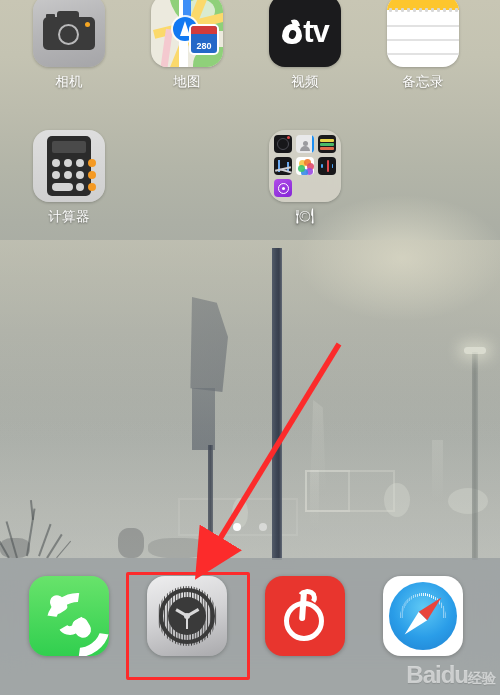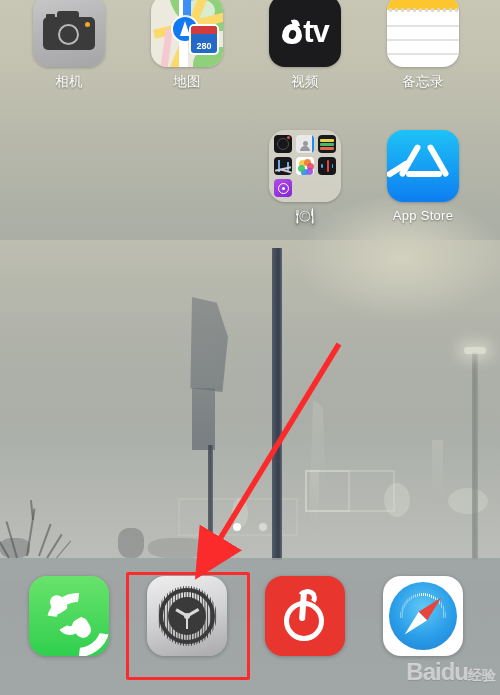--- a/index.html
+++ b/index.html
@@ -279,21 +279,21 @@
      border-top:6px solid transparent;border-bottom:6px solid transparent;border-right:26px solid #fff;
      transform:translate(-100%,-50%) rotate(-45deg);transform-origin:right center;}
 
   
   #annot{position:absolute;inset:0;pointer-events:none;}
   #highlight-box{position:absolute;left:126px;top:572px;width:124px;height:108px;
      border:3px solid #fc2b2b;border-radius:2px;}
 
   
   #watermark{position:absolute;right:4px;bottom:4px;text-align:left;}
-  #wm-logo{font-size:24px;font-weight:bold;color:rgba(255,255,255,.55);letter-spacing:-1px;line-height:32px;
+  #wm-logo{font-size:24px;font-weight:bold;color:rgba(255,255,255,.55);letter-spacing:-1px;line-height:26px;
      text-shadow:0 1px 1px rgba(0,0,0,.12);}
   #wm-logo .cn{font-size:14px;letter-spacing:0;}
   #wm-url{font-size:12px;color:rgba(255,255,255,.9);line-height:15px;margin-top:1px;}
 </style>
 </head>
 <body>
 
 <div id="wallpaper">
   <div class="haze h1"></div>
   <div class="haze h2"></div>
@@ -387,20 +387,38 @@
           <i></i>
           <i></i>
         </div>
       <div class="nt-line" style="top:30px;"></div>
       <div class="nt-line" style="top:44px;"></div>
       <div class="nt-line" style="top:58px;"></div>
     </div>
     <div class="app-label">备忘录</div>
   </div>
 
+  <div class="app-cell" style="left:10px;top:130px;">
+    <div class="icon ic-calc">
+      <div class="cl-body"></div>
+        <div class="cl-screen"></div>
+      <div class="cl-k" style="left:19px;top:29px;"></div>
+      <div class="cl-k" style="left:31px;top:29px;"></div>
+      <div class="cl-k" style="left:43px;top:29px;"></div>
+      <div class="cl-k o" style="left:55px;top:29px;"></div>
+      <div class="cl-k" style="left:19px;top:41px;"></div>
+      <div class="cl-k" style="left:31px;top:41px;"></div>
+      <div class="cl-k" style="left:43px;top:41px;"></div>
+      <div class="cl-k o" style="left:55px;top:41px;"></div>
+      <div class="cl-wide" style="left:19px;top:53px;"></div>
+      <div class="cl-k" style="left:43px;top:53px;"></div>
+      <div class="cl-k o" style="left:55px;top:53px;"></div>
+    </div>
+    <div class="app-label">计算器</div>
+  </div>
 
 
   <div class="app-cell" style="left:246px;top:130px;">
     <div class="icon ic-folder">
       <div class="mini mini-watch">
           <i class="dotr"></i>
         </div>
       <div class="mini mini-contacts">
         <span class="head"></span>
           <span class="body"></span>
@@ -430,31 +448,20 @@
         <span class="wv" style="left:9px;"></span>
         <span class="vb" style="right:3px;"></span>
       </div>
       <div class="mini mini-pod">
           <span class="c"></span>
         </div>
     </div>
     <div class="app-label folder-emoji">🍽</div>
   </div>
 
-  <div class="app-cell" style="left:364px;top:130px;">
-    <div class="icon ic-appstore">
-      <div class="as-a">
-        <i class="as-l3"></i>
-          <i class="as-l1"></i>
-          <i class="as-l2"></i>
-          <i class="as-cross"></i>
-      </div>
-    </div>
-    <div class="app-label latin">App Store</div>
-  </div>
 </div>
 
 <div id="page-dots">
     <span class="dot active"></span>
     <span class="dot"></span>
   </div>
 
 <div id="dock">
   <div id="dock-inner">
     <div class="dock-cell" style="left:10px;">

